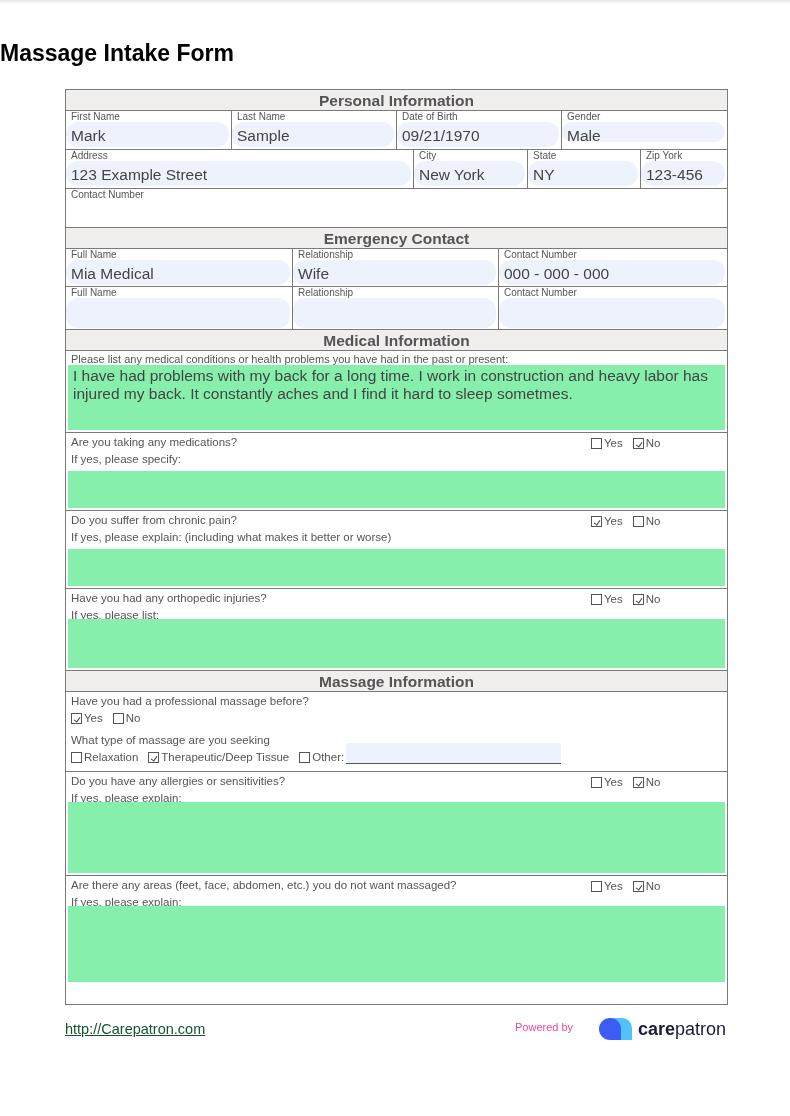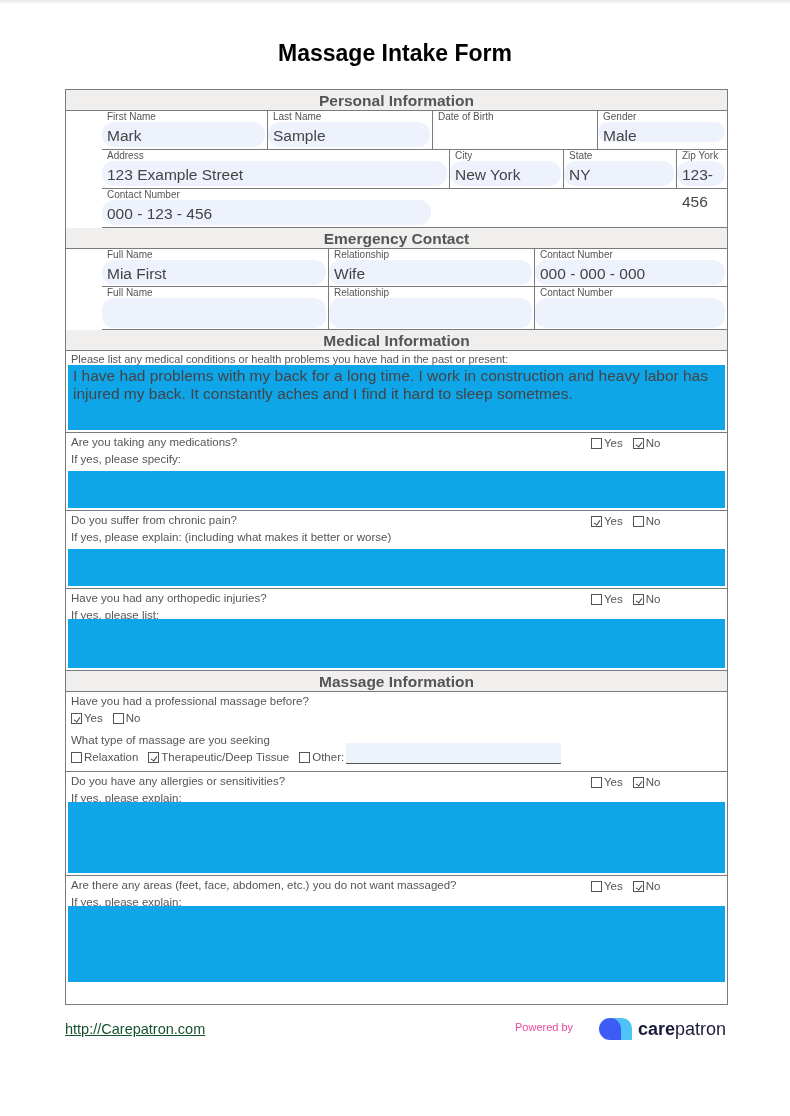--- a/index.html
+++ b/index.html
@@ -1,29 +1,29 @@
 <!DOCTYPE html>
 <html><head>
 <meta charset="utf-8">
 <style>
   * { box-sizing: border-box; margin: 0; padding: 0; }
   html, body { width: 790px; height: 1116px; background: #ffffff; }
   body { font-family: "Liberation Sans", sans-serif; color: #333; position: relative; overflow: hidden; }
   .topbar { position: absolute; left: 0; top: 0; width: 790px; height: 4px; background: linear-gradient(#e6e6e6, #fff); }
-  .title { position: absolute; top: 40px; left: 0; width: 790px; text-align: center; font-size: 23px; font-weight: bold; color: #000; }
+  .title { position: absolute; top: 40px; left: 0; width: 790px; text-align: left; font-size: 23px; font-weight: bold; color: #000; }
   .form { position: absolute; left: 65px; top: 89px; width: 663px; height: 916px; border: 1px solid #7a7a7a; }
   .sec-head { height: 21px; background: #f1eeee; border-bottom: 1px solid #7a7a7a; text-align: center; font-size: 15.5px; font-weight: bold; color: #555; line-height: 21px; }
-  .row { display: flex; border-bottom: 1px solid #7a7a7a; margin-left: 36px; }
+  .row { display: flex; border-bottom: 1px solid #7a7a7a; }
   .cell { position: relative; border-right: 1px solid #7a7a7a; }
   .cell:last-child { border-right: none; }
   .lbl { font-size: 10px; color: #555; padding-left: 5px; height: 11px; line-height: 11px; }
   .val { background: #eef2fd; font-size: 15.5px; color: #444; padding-left: 5px; margin-right: 2px; border-radius: 12px; }
   .q-block { position: relative; border-bottom: 1px solid #7a7a7a; }
   .q-text { font-size: 11.5px; color: #555; padding-left: 5px; line-height: 17px; }
-  .q-fill { background: #0ea5e9; position: absolute; left: 2px; right: 2px; }
+  .q-fill { background: #86efac; position: absolute; left: 2px; right: 2px; }
   .yn { position: absolute; top: 3px; left: 525px; font-size: 11.5px; color: #555; display: flex; gap: 10px; line-height: 14px; }
   .opt { display: inline-flex; align-items: center; gap: 2px; }
   .cb { display: inline-block; width: 11px; height: 11px; border: 1px solid #555; background: #fff; position: relative; }
   .cb.on::after { content: ""; position: absolute; left: 3px; top: 2px; width: 3px; height: 5px; border-right: 1px solid #444; border-bottom: 1px solid #444; transform: rotate(35deg); }
   .med-text { font-size: 15.5px; color: #444; line-height: 18px; padding: 2px 5px 0 5px; }
   .footer-link { position: absolute; left: 65px; top: 1021px; font-size: 14.5px; color: #14532d; text-decoration: underline; }
   .powered { position: absolute; left: 515px; top: 1021px; font-size: 11px; color: #ec4899; }
   .logo { position: absolute; left: 598px; top: 1016px; display: flex; align-items: center; }
   .logo-mark { width: 38px; height: 26px; position: relative; }
   .logo-text { font-size: 18px; color: #1a1a3a; margin-left: 2px; }
@@ -42,20 +42,21 @@
     <div class="cell" style="width:166px">
       <div class="lbl">First Name</div>
       <div class="val" style="height:25px;line-height:27px">Mark</div>
     </div>
     <div class="cell" style="width:165px">
       <div class="lbl">Last Name</div>
       <div class="val" style="height:25px;line-height:27px">Sample</div>
     </div>
     <div class="cell" style="width:165px">
       <div class="lbl">Date of Birth</div>
+      <div class="val" style="height:25px;line-height:27px">09/21/1970</div>
     </div>
     <div class="cell" style="flex:1">
       <div class="lbl">Gender</div>
       <div class="val" style="height:20px;line-height:27px">Male</div>
     </div>
   </div>
   <div class="row" style="height:39px">
     <div class="cell" style="width:348px">
       <div class="lbl">Address</div>
       <div class="val" style="height:25px;line-height:27px">123 Example Street</div>
@@ -69,29 +70,28 @@
       <div class="val" style="height:25px;line-height:27px">NY</div>
     </div>
     <div class="cell" style="flex:1">
       <div class="lbl">Zip York</div>
       <div class="val" style="height:25px;line-height:27px">123-456</div>
     </div>
   </div>
   <div class="row" style="height:39px">
     <div class="cell" style="width:331px">
       <div class="lbl">Contact Number</div>
-      <div class="val" style="height:25px;line-height:27px">000 - 123 - 456</div>
     </div>
   </div>
 
   <div class="sec-head">Emergency Contact</div>
   <div class="row" style="height:38px">
     <div class="cell" style="width:227px">
       <div class="lbl">Full Name</div>
-      <div class="val" style="height:25px;line-height:27px">Mia First</div>
+      <div class="val" style="height:25px;line-height:27px">Mia Medical</div>
     </div>
     <div class="cell" style="width:206px">
       <div class="lbl">Relationship</div>
       <div class="val" style="height:25px;line-height:27px">Wife</div>
     </div>
     <div class="cell" style="flex:1">
       <div class="lbl">Contact Number</div>
       <div class="val" style="height:25px;line-height:27px">000 - 000 - 000</div>
     </div>
   </div>

